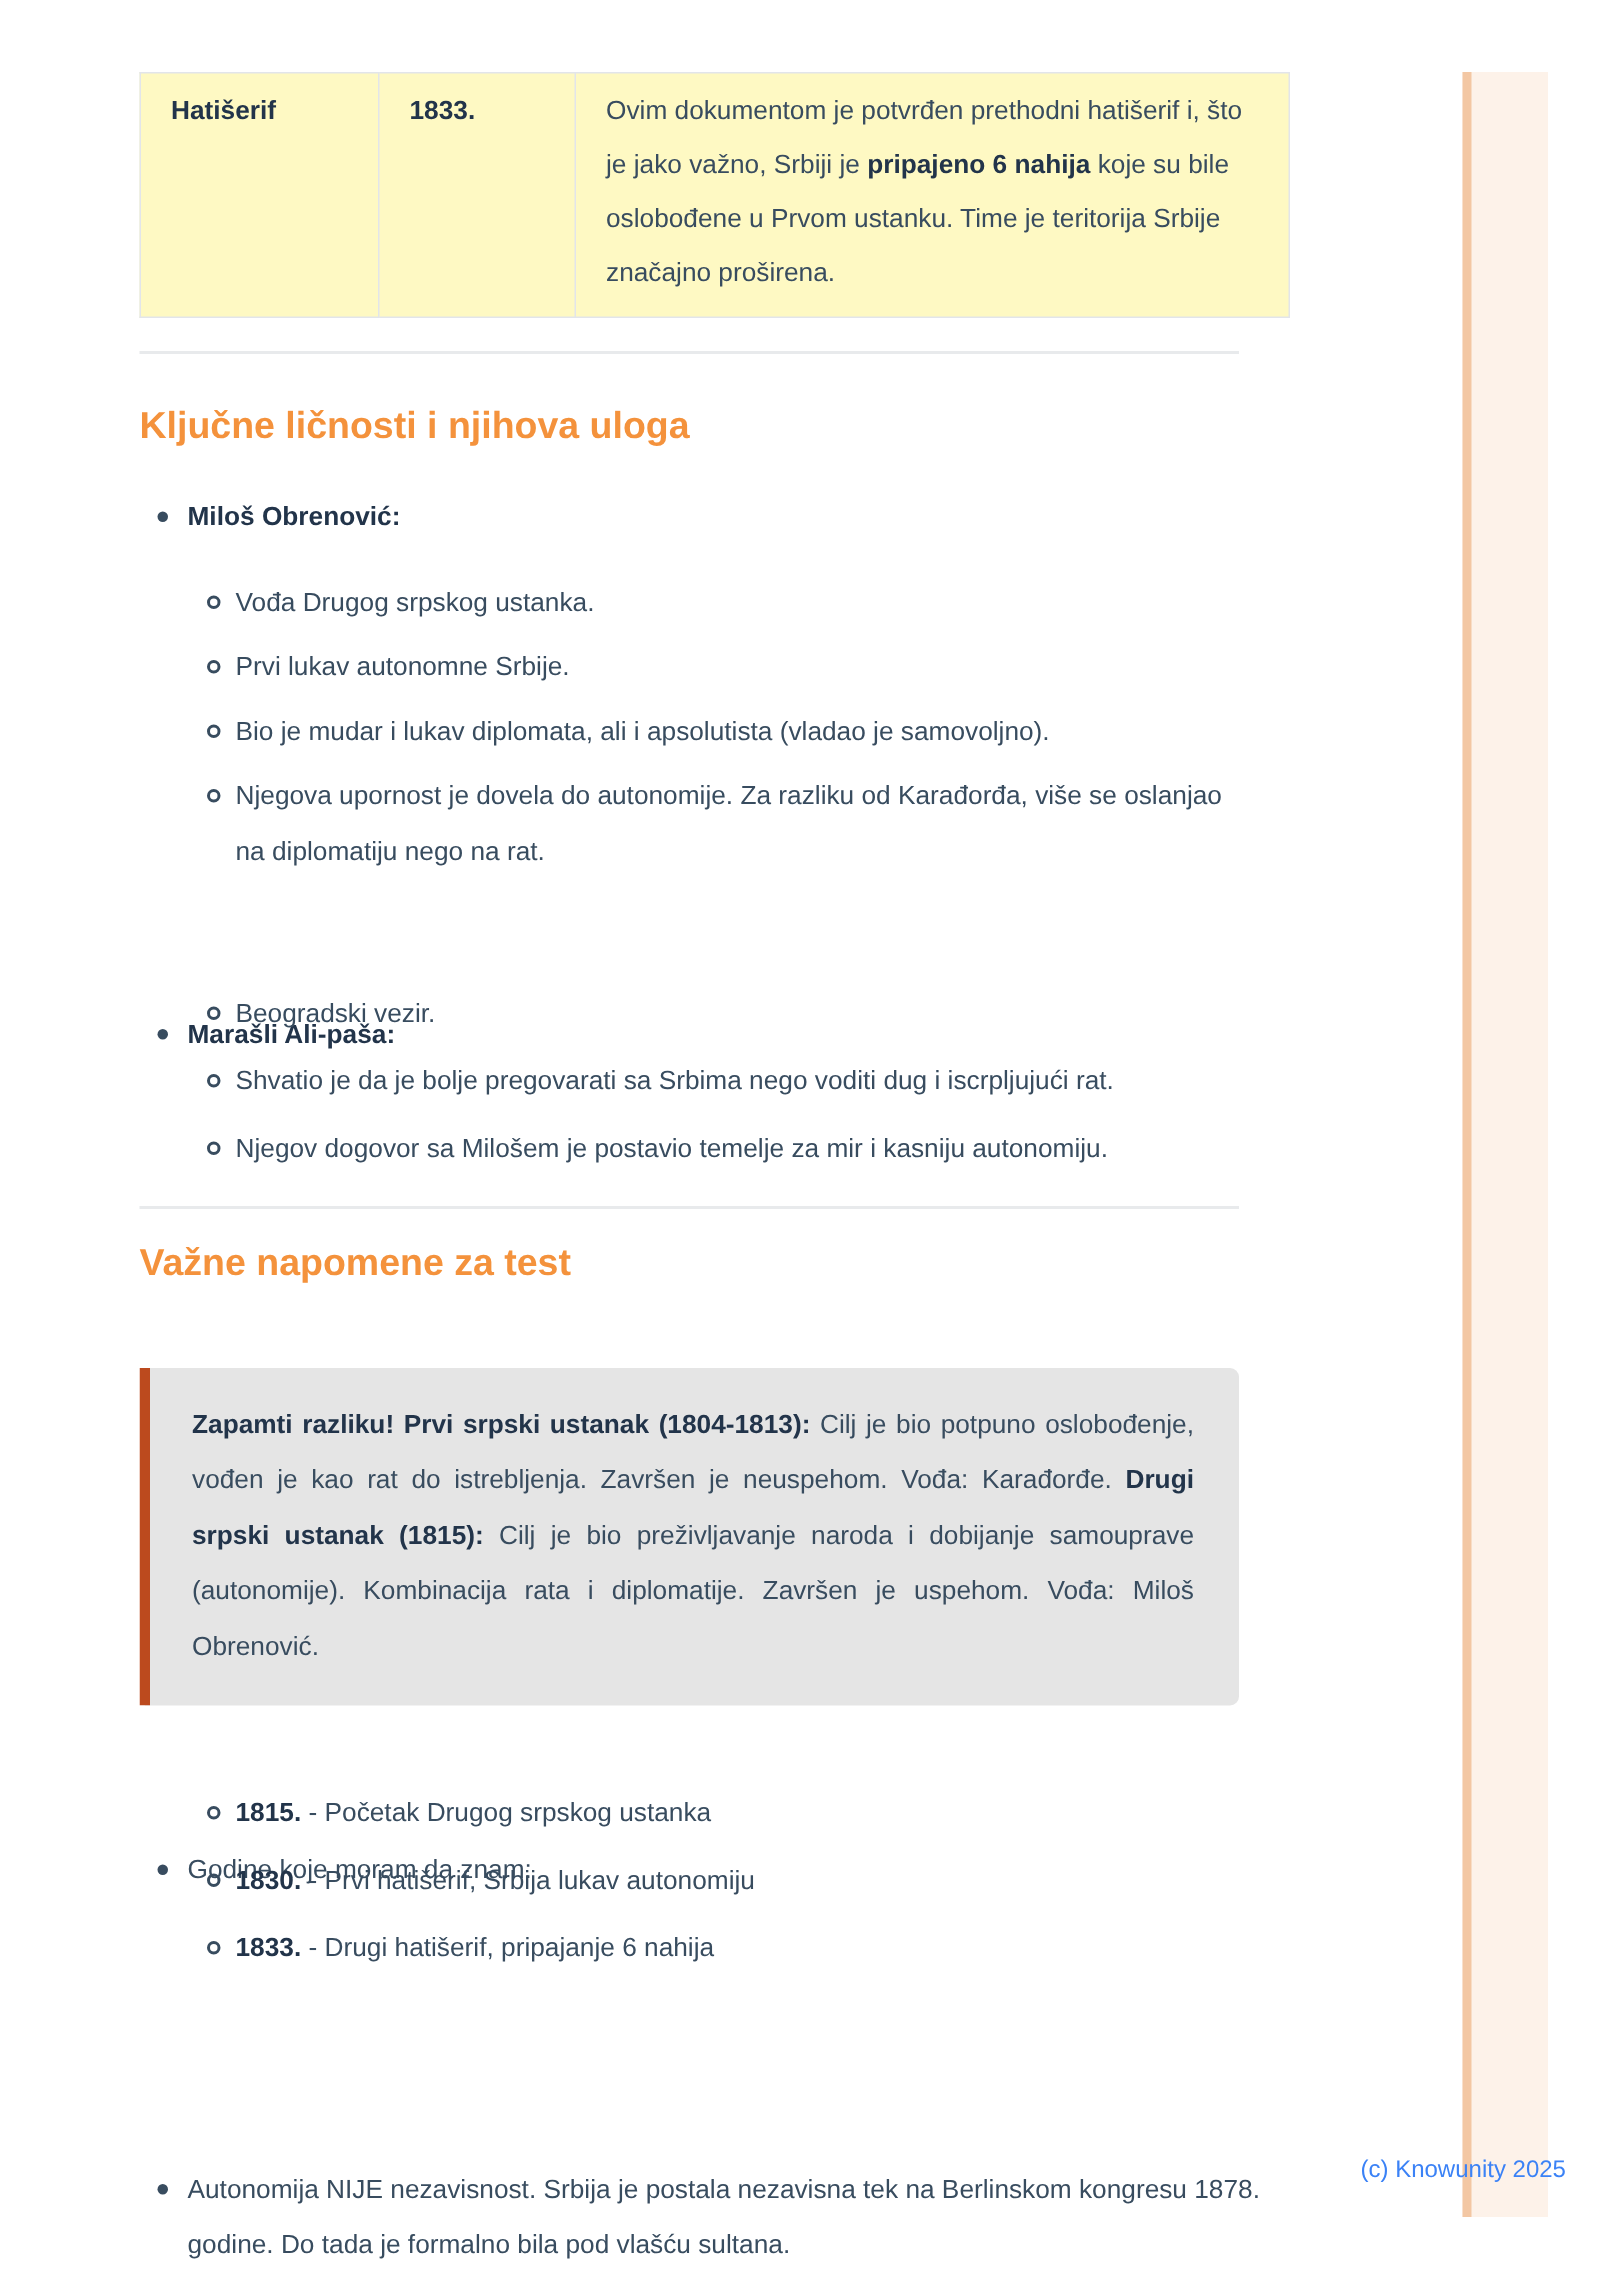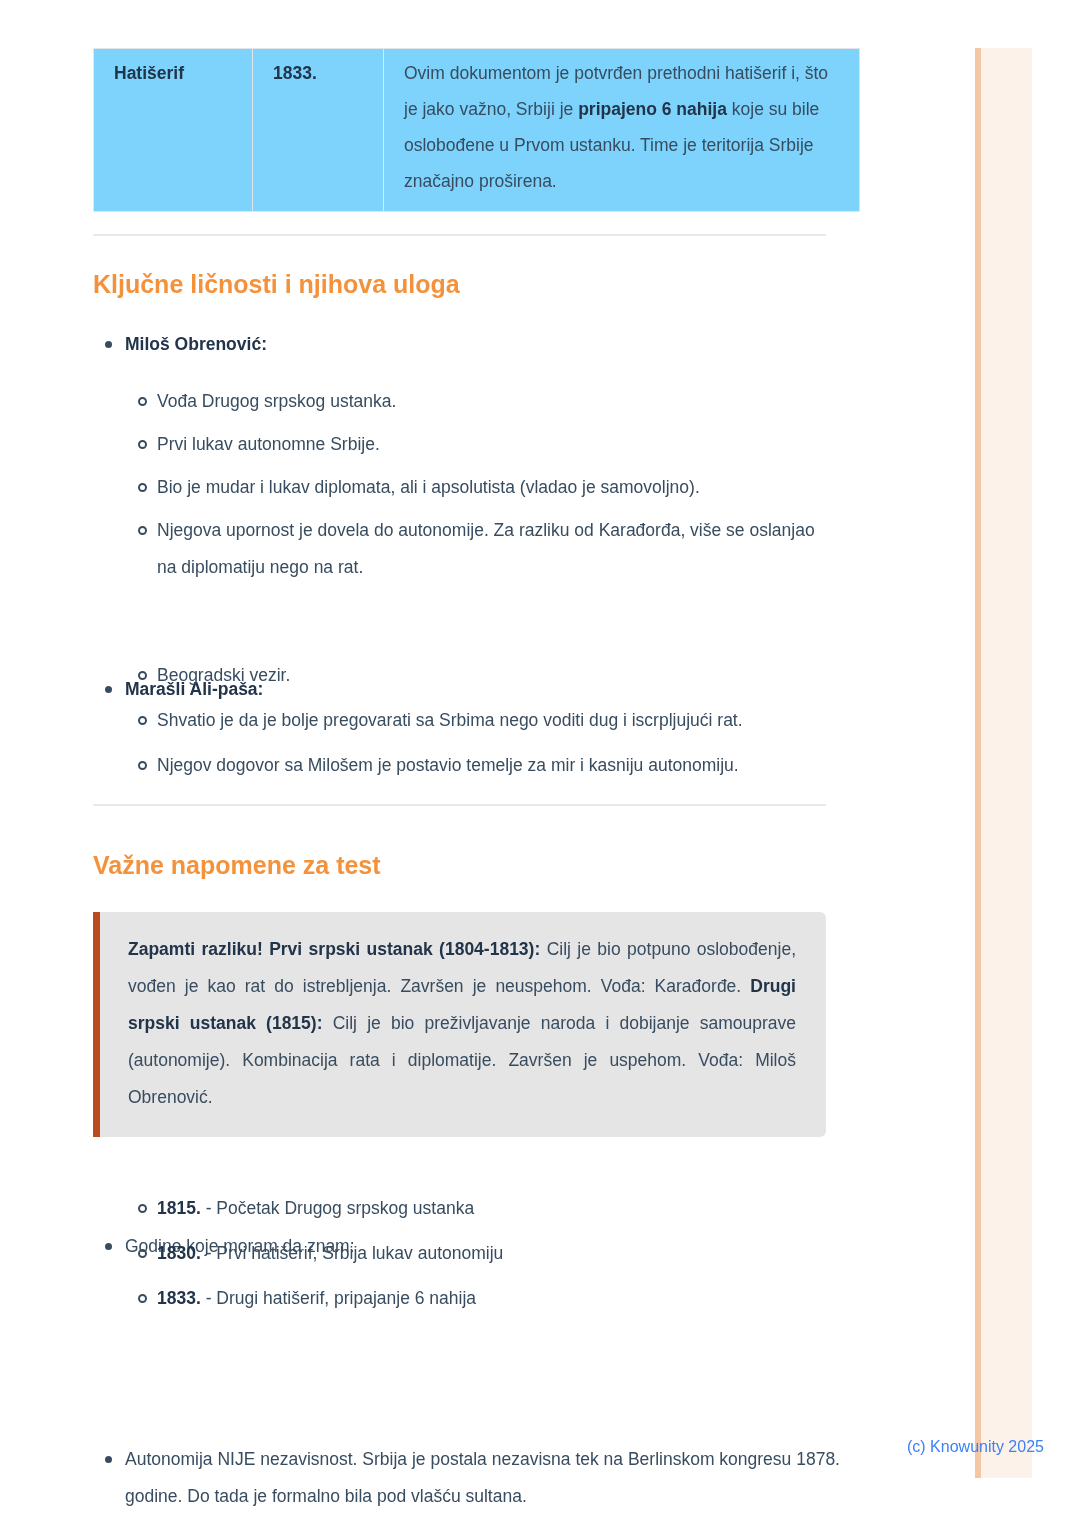--- a/index.html
+++ b/index.html
@@ -8,21 +8,21 @@
     background: #ffffff;
     font-family: "Liberation Sans", sans-serif;
     color: #384c5f;
     overflow: hidden;
   }
   .page { position: relative; width: 1080px; height: 1528px; background: #ffffff; }
   .content { position: absolute; left: 93px; top: 0; width: 733px; height: 1528px; }
   .abs { position: absolute; left: 0; width: 733px; }
 
   
-  table.hist { border-collapse: collapse; width: 733px; background: #7dd3fc; table-layout: fixed; }
+  table.hist { border-collapse: collapse; width: 733px; background: #fef9c3; table-layout: fixed; }
   table.hist td {
     border: 1px solid #e2e5ea;
     vertical-align: top;
     font-size: 17.5px;
     line-height: 36px;
     padding: 6px 14px 12px 20px;
   }
   td.c1 { width: 124px; }
   td.c2 { width: 96px;  }
   td.c3 { width: 441px; padding-left: 13px; padding-right: 30px; }
@@ -137,21 +137,21 @@
         <span>Shvatio je da je bolje pregovarati sa Srbima nego voditi dug i iscrpljujući rat.</span>
       </div>
       <div class="li2 g2">
         <span class="ring"></span>
         <span>Njegov dogovor sa Milošem je postavio temelje za mir i kasniju autonomiju.</span>
       </div>
     </div>
 
     <div class="divider abs" style="top:804px;"></div>
 
-    <h2 class="orange abs" style="top:826px;margin-top:23px;">Važne napomene za test</h2>
+    <h2 class="orange abs" style="top:826px;">Važne napomene za test</h2>
 
     <div class="callout abs" style="top:912px;">
       <p><span class="b">Zapamti razliku! Prvi srpski ustanak (1804-1813):</span><span> Cilj je bio potpuno oslobođenje, vođen je kao rat do istrebljenja. Završen je neuspehom. Vođa: Karađorđe. </span><span class="b">Drugi srpski ustanak (1815):</span><span> Cilj je bio preživljavanje naroda i dobijanje samouprave (autonomije). Kombinacija rata i diplomatije. Završen je uspehom. Vođa: Miloš Obrenović.</span></p>
     </div>
 
     <div class="li1 abs" style="top:1154px;">
       <span class="dot"></span>
       <span>Godine koje moram da znam:</span>
     </div>
     <div class="abs" style="top:1190px;">

